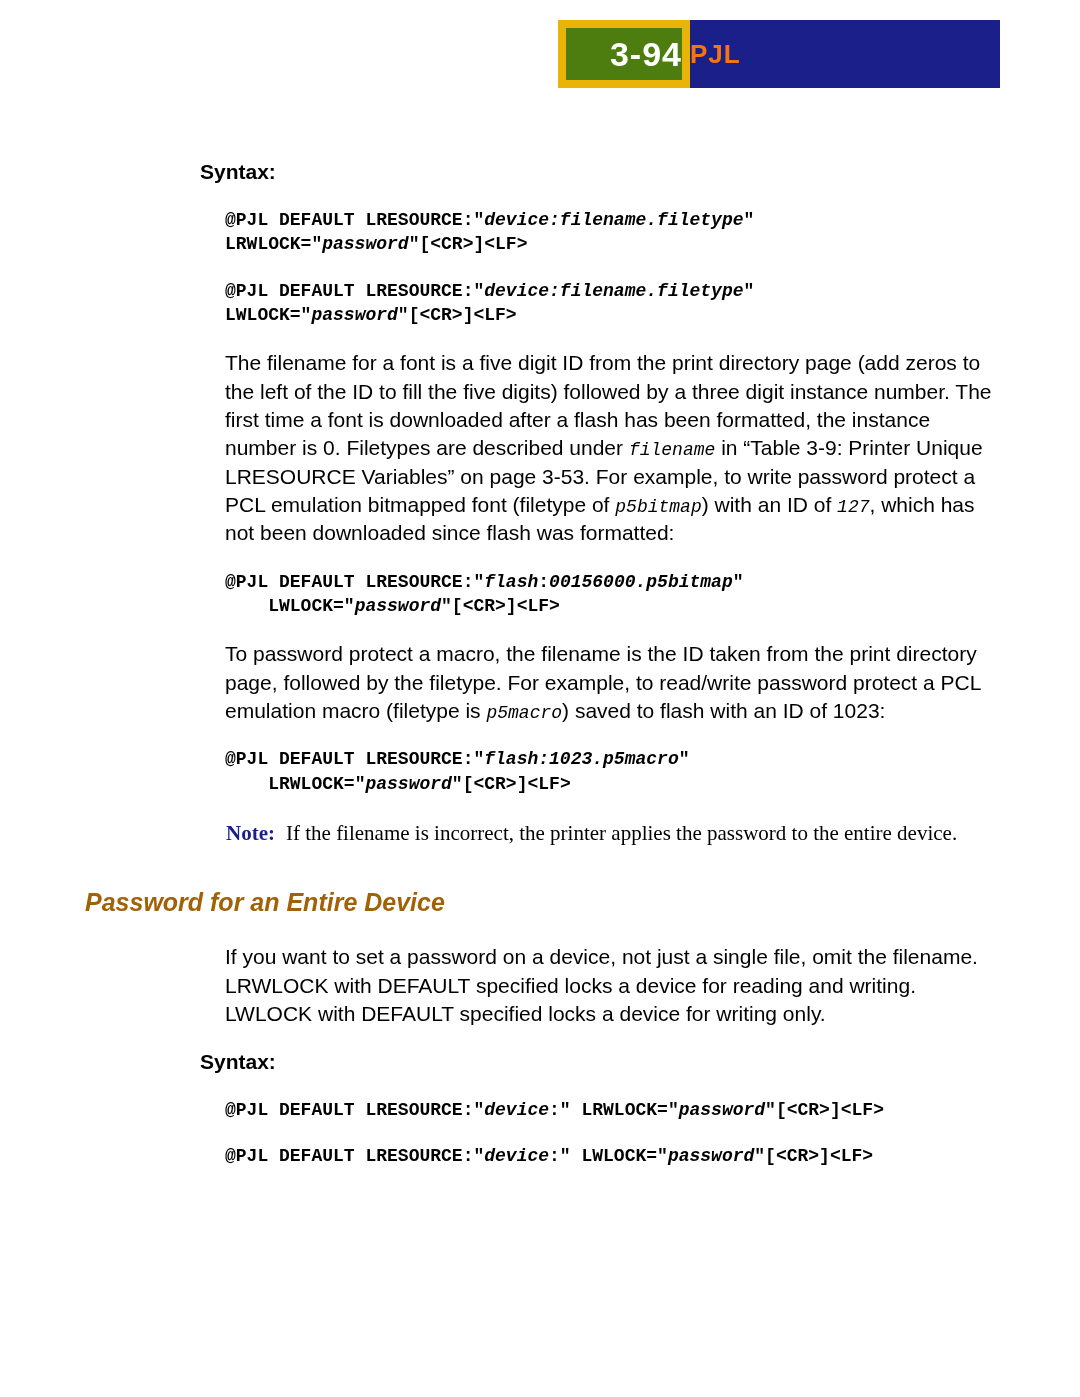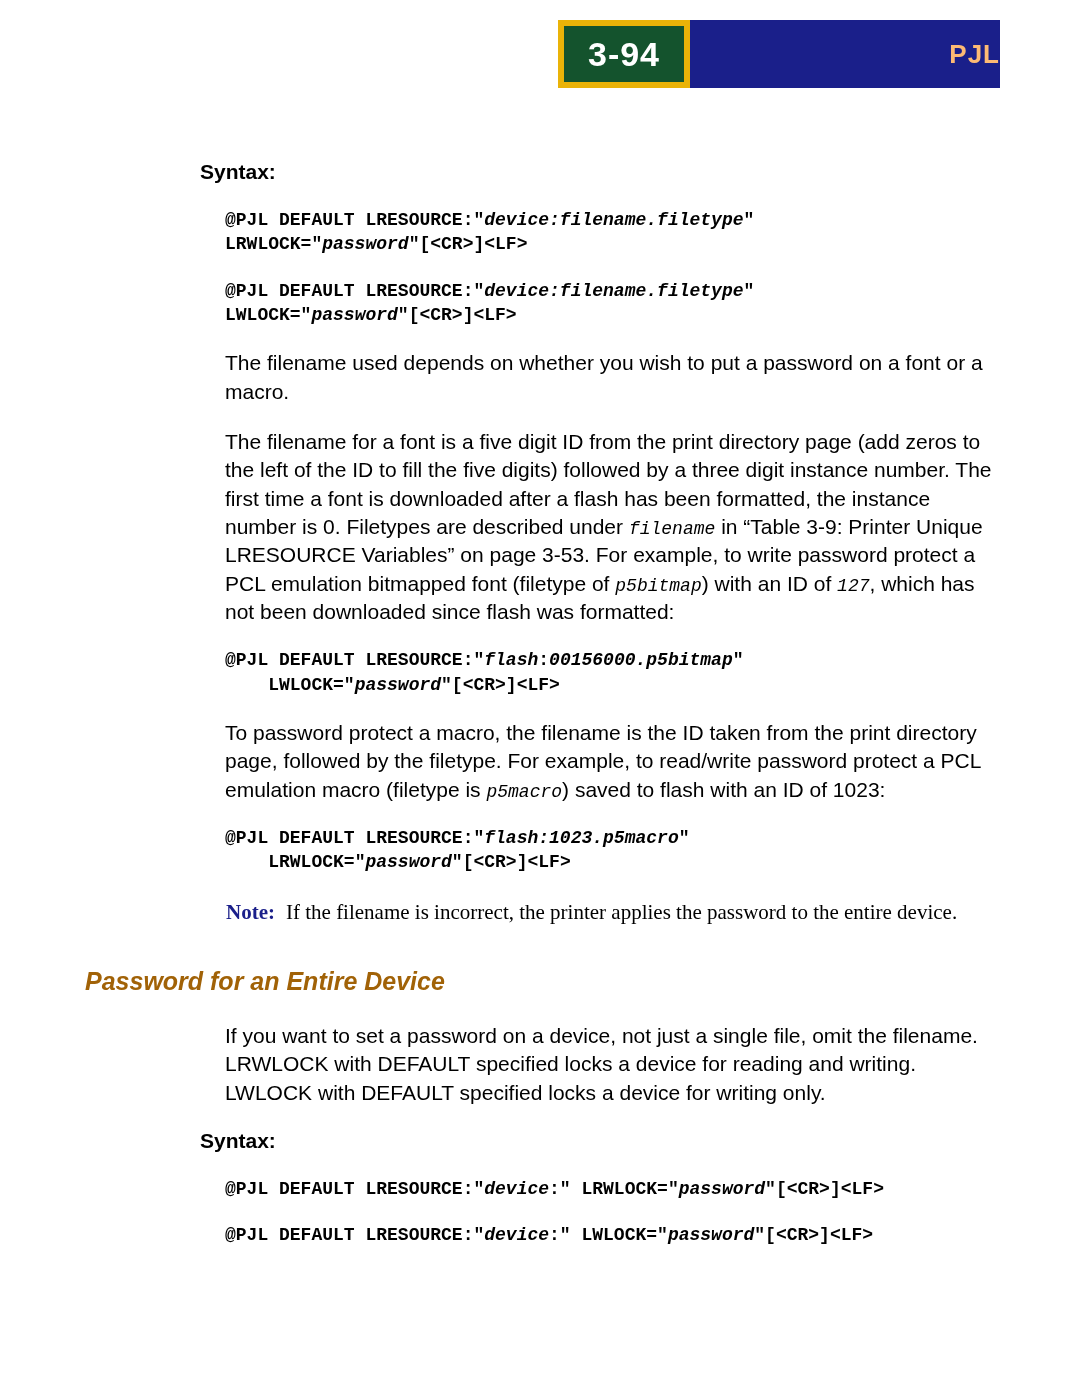--- a/index.html
+++ b/index.html
@@ -24,35 +24,35 @@
     height: 68px;
     background: #1a1f8a;
     display: flex;
     align-items: center;
   }
   .header-pagebox {
     width: 132px;
     height: 68px;
     display: flex;
     align-items: center;
-    justify-content: center;
-    border: 6px solid #eab308;
+    justify-content: flex-end;
+    border: 8px solid #eab308;
     box-sizing: border-box;
-    background: #14532d;
+    background: #4d7c0f;
   }
   .header-pagebox span {
     color: #fff;
     font-weight: bold;
     font-size: 34px;
     letter-spacing: 1px;
   }
   .header-title {
     flex: 1;
-    text-align: right;
-    color: #fdba74;
+    text-align: left;
+    color: #f97316;
     font-weight: bold;
     font-size: 26px;
     letter-spacing: 1px;
   }
   .content {
     position: absolute;
     top: 160px;
     left: 85px;
     width: 910px;
   }
@@ -112,21 +112,20 @@
   <div class="content">
 
     <div class="syntax-label">Syntax:</div>
 
     <div class="codeblock"><span>@PJL DEFAULT LRESOURCE:"</span><span class="ital">device:filename.filetype</span><span>"
 LRWLOCK="</span><span class="ital">password</span><span>"[&lt;CR&gt;]&lt;LF&gt;</span></div>
 
     <div class="codeblock"><span>@PJL DEFAULT LRESOURCE:"</span><span class="ital">device:filename.filetype</span><span>"
 LWLOCK="</span><span class="ital">password</span><span>"[&lt;CR&gt;]&lt;LF&gt;</span></div>
 
-    <div class="para">The filename used depends on whether you wish to put a password on a font or a macro.</div>
 
     <div class="para"><span>The filename for a font is a five digit ID from the print directory page (add zeros to the left of the ID to fill the five digits) followed by a three digit instance number. The first time a font is downloaded after a flash has been formatted, the instance number is 0. Filetypes are described under </span><span class="mono">filename</span><span> in “Table 3-9: Printer Unique LRESOURCE Variables” on page 3-53. For example, to write password protect a PCL emulation bitmapped font (filetype of </span><span class="mono">p5bitmap</span><span>) with an ID of </span><span class="mono">127</span><span>, which has not been downloaded since flash was formatted:</span></div>
 
     <div class="codeblock"><span>@PJL DEFAULT LRESOURCE:"</span><span class="ital">flash</span><span>:</span><span class="ital">00156000.p5bitmap</span><span>"
     LWLOCK="</span><span class="ital">password</span><span>"[&lt;CR&gt;]&lt;LF&gt;</span></div>
 
     <div class="para"><span>To password protect a macro, the filename is the ID taken from the print directory page, followed by the filetype. For example, to read/write password protect a PCL emulation macro (filetype is </span><span class="mono">p5macro</span><span>) saved to flash with an ID of 1023:</span></div>
 
     <div class="codeblock"><span>@PJL DEFAULT LRESOURCE:"</span><span class="ital">flash:1023.p5macro</span><span>"
     LRWLOCK="</span><span class="ital">password</span><span>"[&lt;CR&gt;]&lt;LF&gt;</span></div>

